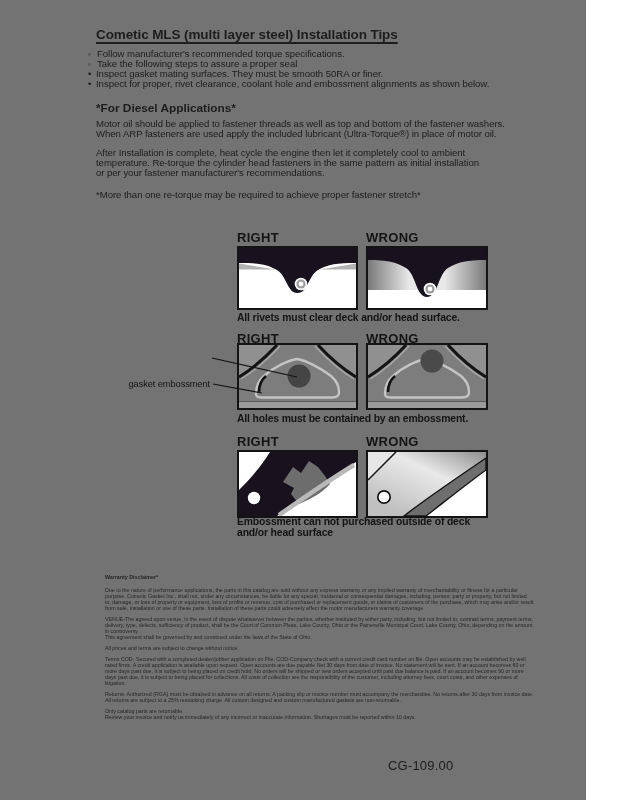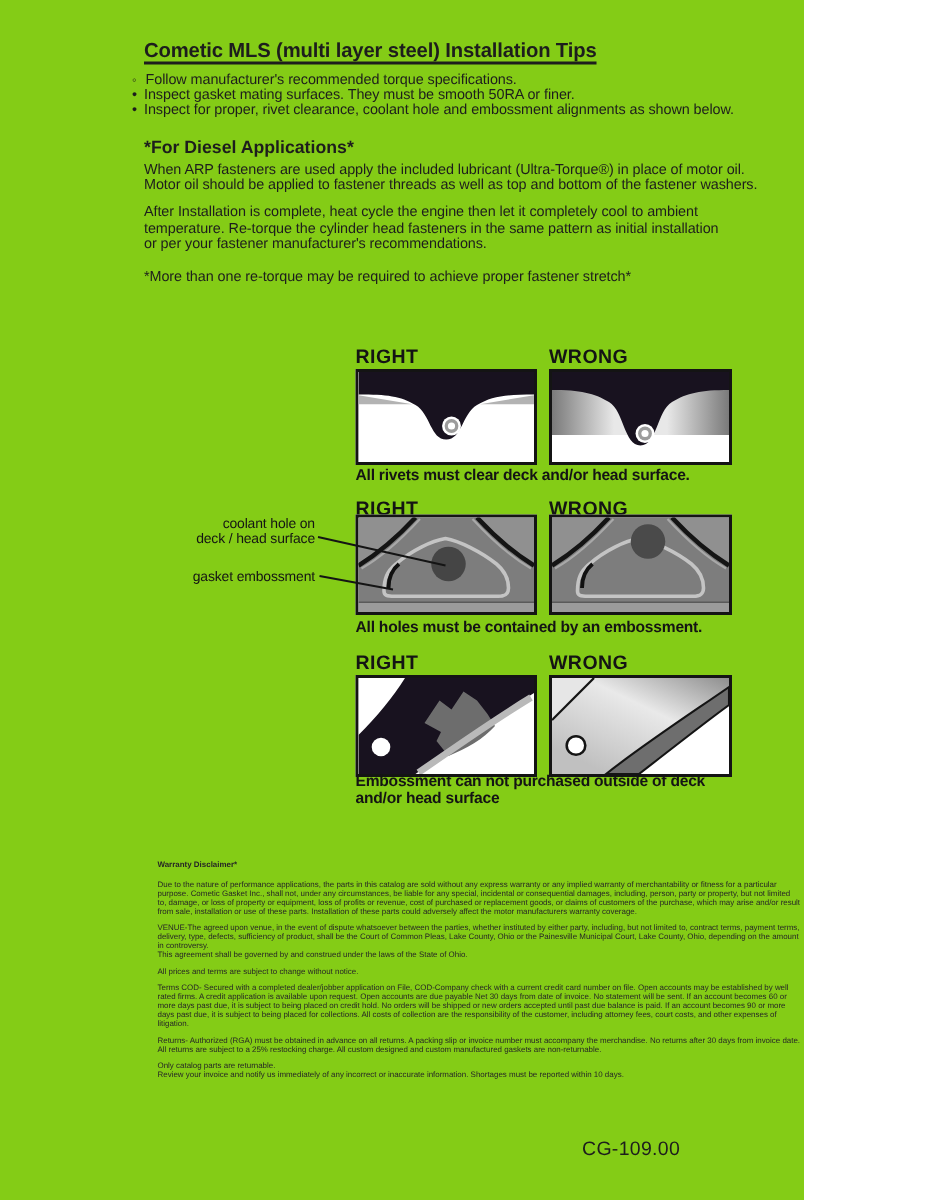--- a/index.html
+++ b/index.html
@@ -1,17 +1,17 @@
 <!DOCTYPE html>
 <html><head>
 <meta charset="utf-8">
 <style>
   html,body { margin:0; padding:0; background:#ffffff; }
   .page {
-    position:relative; width:536px; height:800px; background:#84cc16;
+    position:relative; width:586px; height:800px; background:#737373;
     font-family:"Liberation Sans","DejaVu Sans",sans-serif;
     color:#1d1d1d; overflow:hidden;
   }
   
   .top-text { position:absolute; left:88px; top:26px; width:446px; }
   .title {
     margin:0 0 6px 8px; font-size:13.5px; font-weight:bold; letter-spacing:-0.1px;
     display:inline-block; text-decoration:underline; text-decoration-thickness:1.5px; text-underline-offset:2.5px;
   }
   .title-row { line-height:16px; }
@@ -44,30 +44,31 @@
 </head>
 <body>
 
 <div class="page">
 
   <div class="top-text">
     <div class="title-row"><span class="title">Cometic MLS (multi layer steel) Installation Tips</span></div>
 
     <div class="body-txt">
       <div class="bullet">Follow manufacturer's recommended torque specifications.</div>
+      <div class="bullet">Take the following steps to assure a proper seal</div>
       <div class="sub-bullet">Inspect gasket mating surfaces.  They must be smooth 50RA or finer.</div>
       <div class="sub-bullet">Inspect for proper, rivet clearance, coolant hole and embossment alignments as shown below.</div>
     </div>
 
     <div class="diesel-heading">*For Diesel Applications*</div>
 
     <div class="body-txt">
       <div class="para">
+        <div>Motor oil should be applied to fastener threads as well as top and bottom of the fastener washers.</div>
         <div>When ARP fasteners are used apply the included lubricant (Ultra-Torque®) in place of motor oil.</div>
-        <div>Motor oil should be applied to fastener threads as well as top and bottom of the fastener washers.</div>
       </div>
       <div class="para">
         <div>After Installation is complete, heat cycle the engine then let it completely cool to ambient</div>
         <div>temperature. Re-torque the cylinder head fasteners in the same pattern as initial installation</div>
         <div>or per your fastener manufacturer's recommendations.</div>
       </div>
       <div class="note-line">*More than one re-torque may be required to achieve proper fastener stretch*</div>
     </div>
   </div>
 
@@ -104,24 +105,20 @@
         <circle cx="62" cy="41" r="6.3" fill="#ffffff"></circle>
         <circle cx="62" cy="41" r="4.6" fill="#9c9c9c"></circle>
         <circle cx="62" cy="41" r="2.4" fill="#ffffff"></circle>
       </svg>
     </div>
     <div class="dcaption" style="left:237px; top:312px;">All rivets must clear deck and/or head surface.</div>
 
     <div class="dlabel" style="left:237px; top:331px; width:121px;">RIGHT</div>
     <div class="dlabel" style="left:366px; top:331px; width:122px;">WRONG</div>
 
-    <div class="side-label" style="left:95px; top:344px; width:115px;">
-      <div>coolant hole on</div>
-      <div>deck / head surface</div>
-    </div>
     <div class="side-label" style="left:95px; top:379px; width:115px;">gasket embossment</div>
 
     <svg class="leader-overlay" style="left:205px; top:350px;" width="110" height="50" viewBox="0 0 110 50">
       <line x1="7" y1="8" x2="92" y2="27" stroke="#141414" stroke-width="1.2"></line>
       <line x1="8" y1="34" x2="57" y2="43" stroke="#141414" stroke-width="1.2"></line>
     </svg>
 
     <div class="dbox" style="left:237px; top:343px;">
       <svg width="117" height="63" viewBox="0 0 117 63">
         <rect width="117" height="63" fill="#7d7d7d"></rect>

